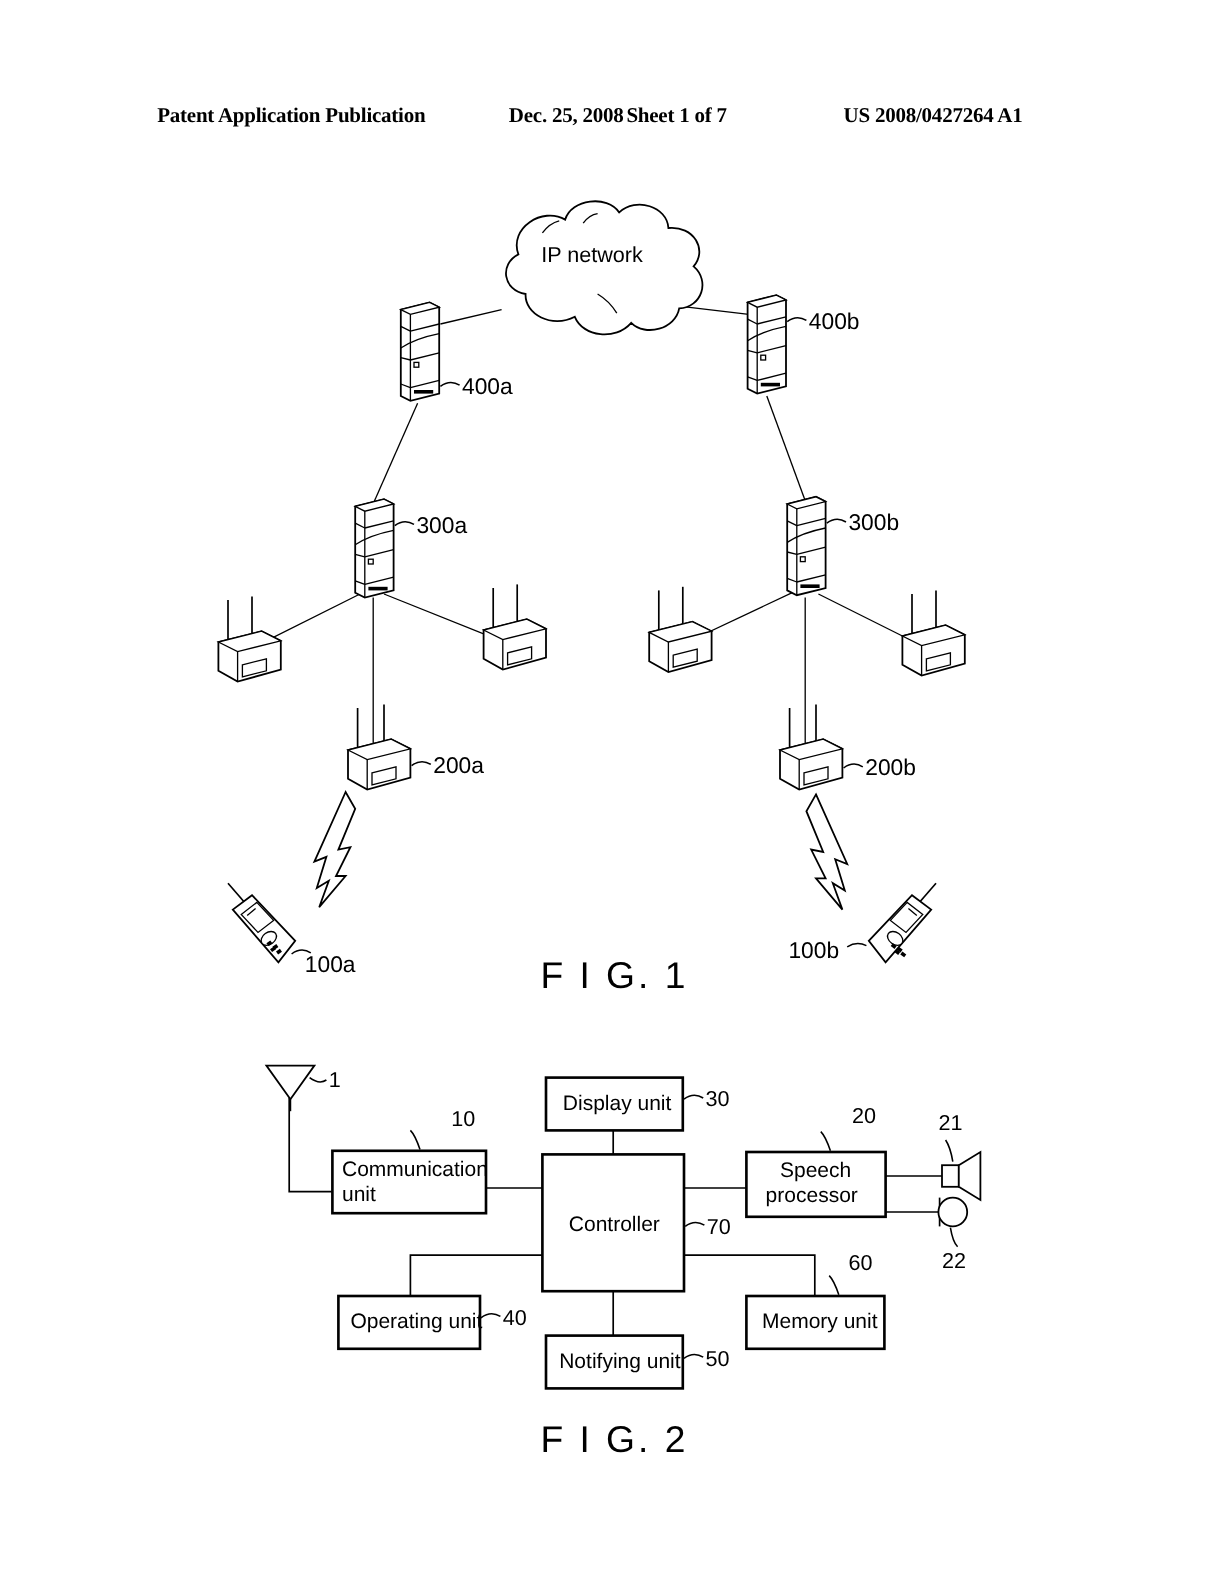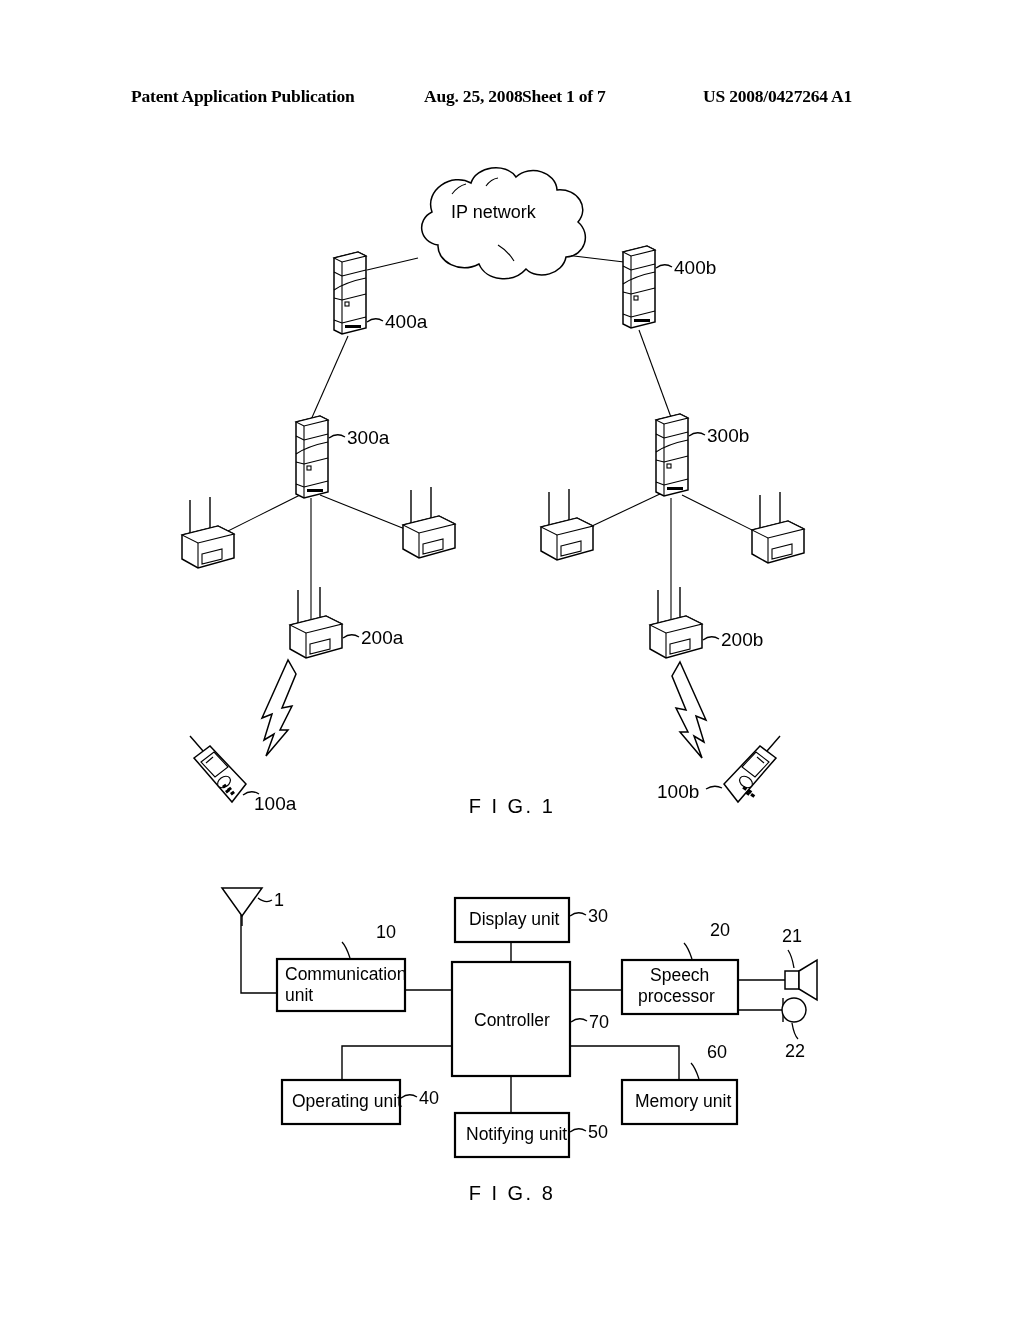--- a/index.html
+++ b/index.html
@@ -45,21 +45,21 @@
     width: 1024px;
   }
   #fig1-stage { top: 150px;  height: 700px; padding-left: 44px; }
   #fig2-stage { top: 880px;  height: 340px; }
 
   .fig-caption {
     position: absolute;
     width: 1024px;
     text-align: center;
     font-family: "Liberation Sans", sans-serif;
-    font-size: 20px;
+    font-size: 31px;
     letter-spacing: 2.5px;
     color: #000;
   }
   #fig1-caption { top: 795px; }
   #fig2-caption { top: 1182px; }
 
   svg { display: block; overflow: visible; }
   .svg-layer { position: absolute; left: 0; top: 0; }
 
   
@@ -89,21 +89,21 @@
   .shape-fill { fill: #ffffff; stroke: #000; stroke-width: 1.5; }
   .shape-fill-thin { fill: #ffffff; stroke: #000; stroke-width: 1.1; }
   .blk { fill: #ffffff; stroke: #000; stroke-width: 2.2; }
   .solid-k { fill: #000; }
 </style>
 </head>
 <body>
 
 <div id="page-header">
   <span class="h-pub">Patent Application Publication</span>
-  <span class="h-date">Aug. 25, 2008</span>
+  <span class="h-date">Dec. 25, 2008</span>
   <span class="h-sheet">Sheet 1 of 7</span>
   <span class="h-pat">US 2008/0427264 A1</span>
 </div>
 
 <div id="fig1-stage" class="fig-stage">
   <svg class="svg-layer" width="1024" height="700" viewBox="0 0 1024 700">
 
     <g>
 
       <line class="ln-thin" x1="418" y1="108" x2="367" y2="120"></line>
@@ -434,13 +434,13 @@
     <g>
       <rect class="blk" x="455" y="233" width="114" height="44"></rect>
       <text class="box-label" x="466" y="260">Notifying  unit</text>
       <path class="ln-lead" d="M 570 252 q 8 -6 16 -1"></path>
       <text class="ref-label-sm" x="588" y="258">50</text>
     </g>
 
   </svg>
 </div>
 
-<div id="fig2-caption" class="fig-caption">F I G. 8</div>
+<div id="fig2-caption" class="fig-caption">F I G. 2</div>
 
 </body></html>

